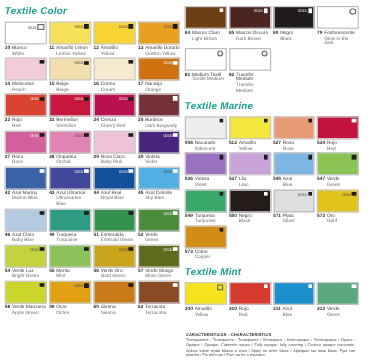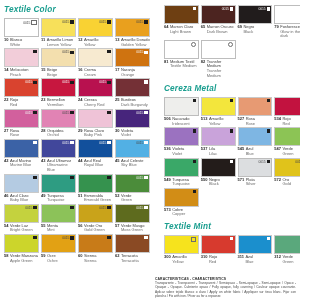--- a/index.html
+++ b/index.html
@@ -2,21 +2,21 @@
 <html><head>
 <meta charset="utf-8">
 <style>
   html,body{margin:0;padding:0;}
   body{
     width:300px;height:300px;overflow:hidden;background:#ffffff;
     font-family:"Liberation Sans",sans-serif;
     -webkit-font-smoothing:none;
   }
   .page{position:relative;width:300px;height:300px;box-sizing:border-box;padding:5px 4px 0 4px;}
-  .cols{display:flex;gap:14px;align-items:flex-start;}
+  .cols{display:flex;gap:4px;align-items:flex-start;}
   .col-left{width:146px;flex:0 0 146px;}
   .col-right{width:145px;flex:0 0 145px;}
 
   .section-title{
     font-size:8.2px;font-weight:bold;font-style:italic;
     color:#1a9e8f;letter-spacing:.2px;line-height:10px;
     margin:0 0 3px 0;
   }
   .sec-metal{margin-top:5px;}
   .sec-fluo{margin-top:4px;}
@@ -497,21 +497,21 @@
                 <span class="cir"></span>
               </div>
             </div>
             <div class="lbl">
               <span class="code">82</span>
               <span class="nm"><span>Transfer Medium</span><br><span class="en">Transfer Medium</span></span>
             </div>
           </div>
         </div>
 
-      <div class="section-title sec-metal">Cereza Metal</div>
+      <div class="section-title sec-metal">Textile Marine</div>
       <div class="grid" id="grid-metal">
           <div class="cell">
             <div class="sw light" style="background: rgb(238, 238, 236);">
               <div class="badges">
                 <span class="sq filled"></span>
               </div>
             </div>
             <div class="lbl">
               <span class="code">506</span>
               <span class="nm"><span>Nacarado</span><br><span class="en">Iridescent</span></span>

